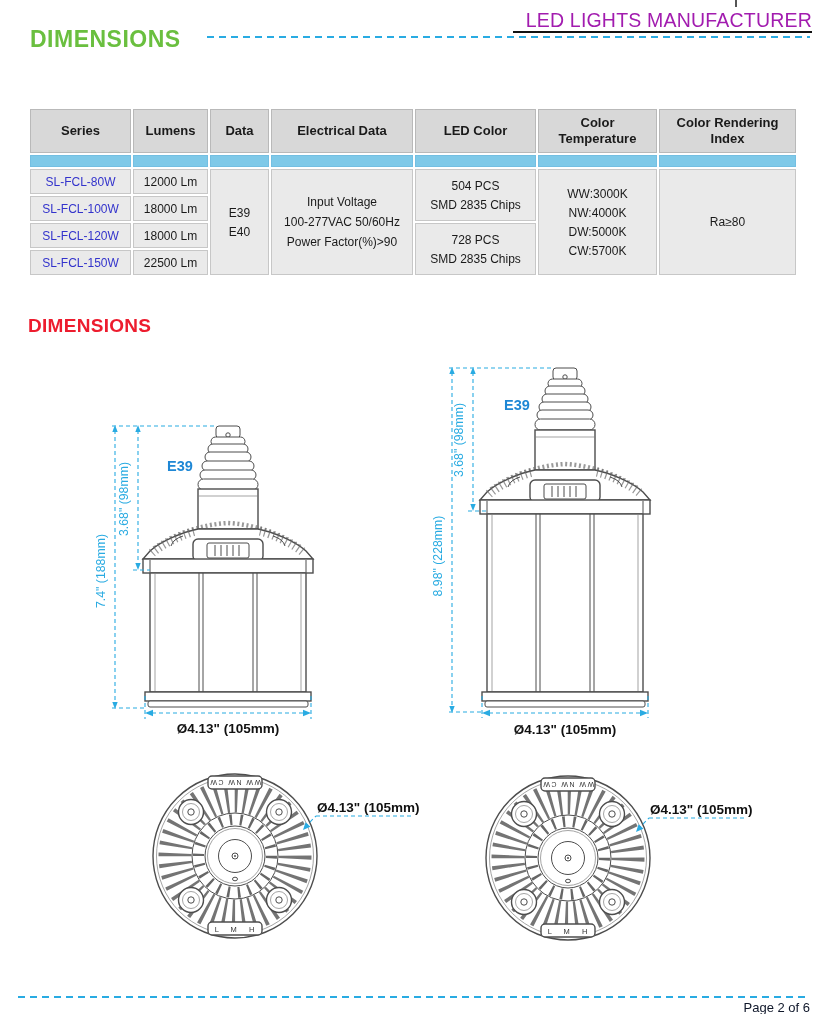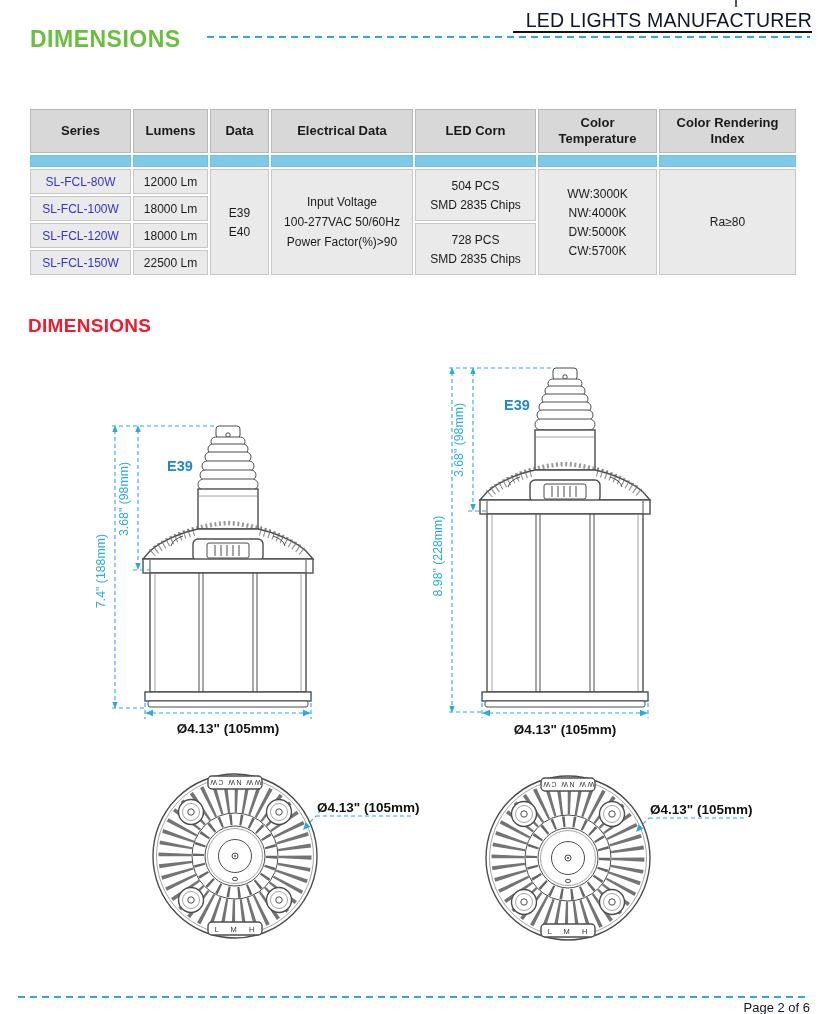--- a/index.html
+++ b/index.html
@@ -4,21 +4,21 @@
 <style>
   html,body{margin:0;padding:0}
   body{
     width:826px;height:1014px;position:relative;overflow:hidden;
     background:#ffffff;font-family:"Liberation Sans",sans-serif;color:#1a1a1a;
   }
   .abs{position:absolute}
 
   
   .green-title{left:30px;top:26px;font-size:23px;font-weight:bold;letter-spacing:.5px;color:#6abf3f}
-  .company{top:9px;right:14px;font-size:19.5px;color:#0f172a;letter-spacing:.2px;white-space:nowrap}
+  .company{top:9px;right:14px;font-size:19.5px;color:#a21caf;letter-spacing:.2px;white-space:nowrap}
   .black-rule{left:513px;top:31px;width:299px;height:2px;background:#111}
   .logo-remnant{left:735px;top:0;width:2px;height:7px;background:#555}
   .cyan-dash{height:2.4px;background:repeating-linear-gradient(90deg,#29abe2 0 7px,transparent 7px 12px)}
   .header-dash{left:207px;top:36px;width:603px}
   .footer-dash{left:18px;top:996px;width:792px}
 
   
   .table-wrap{left:28px;top:107px}
   table.spec{border-collapse:separate;border-spacing:2px;table-layout:fixed;width:770px}
   table.spec th{background:#d8d8d8;border:1px solid #b9b9b9;font-size:13px;font-weight:bold;
@@ -72,21 +72,21 @@
         <col style="width:121px">
         <col style="width:119px">
         <col style="width:137px">
     </colgroup>
     <tbody>
         <tr>
       <th>Series</th>
       <th>Lumens</th>
       <th>Data</th>
       <th>Electrical Data</th>
-      <th>LED Corn</th>
+      <th>LED Color</th>
       <th>Color Temperature</th>
       <th>Color Rendering Index</th>
     </tr>
     <tr class="band">
       <td></td>
           <td></td>
       <td></td>
           <td></td>
       <td></td>
           <td></td>

